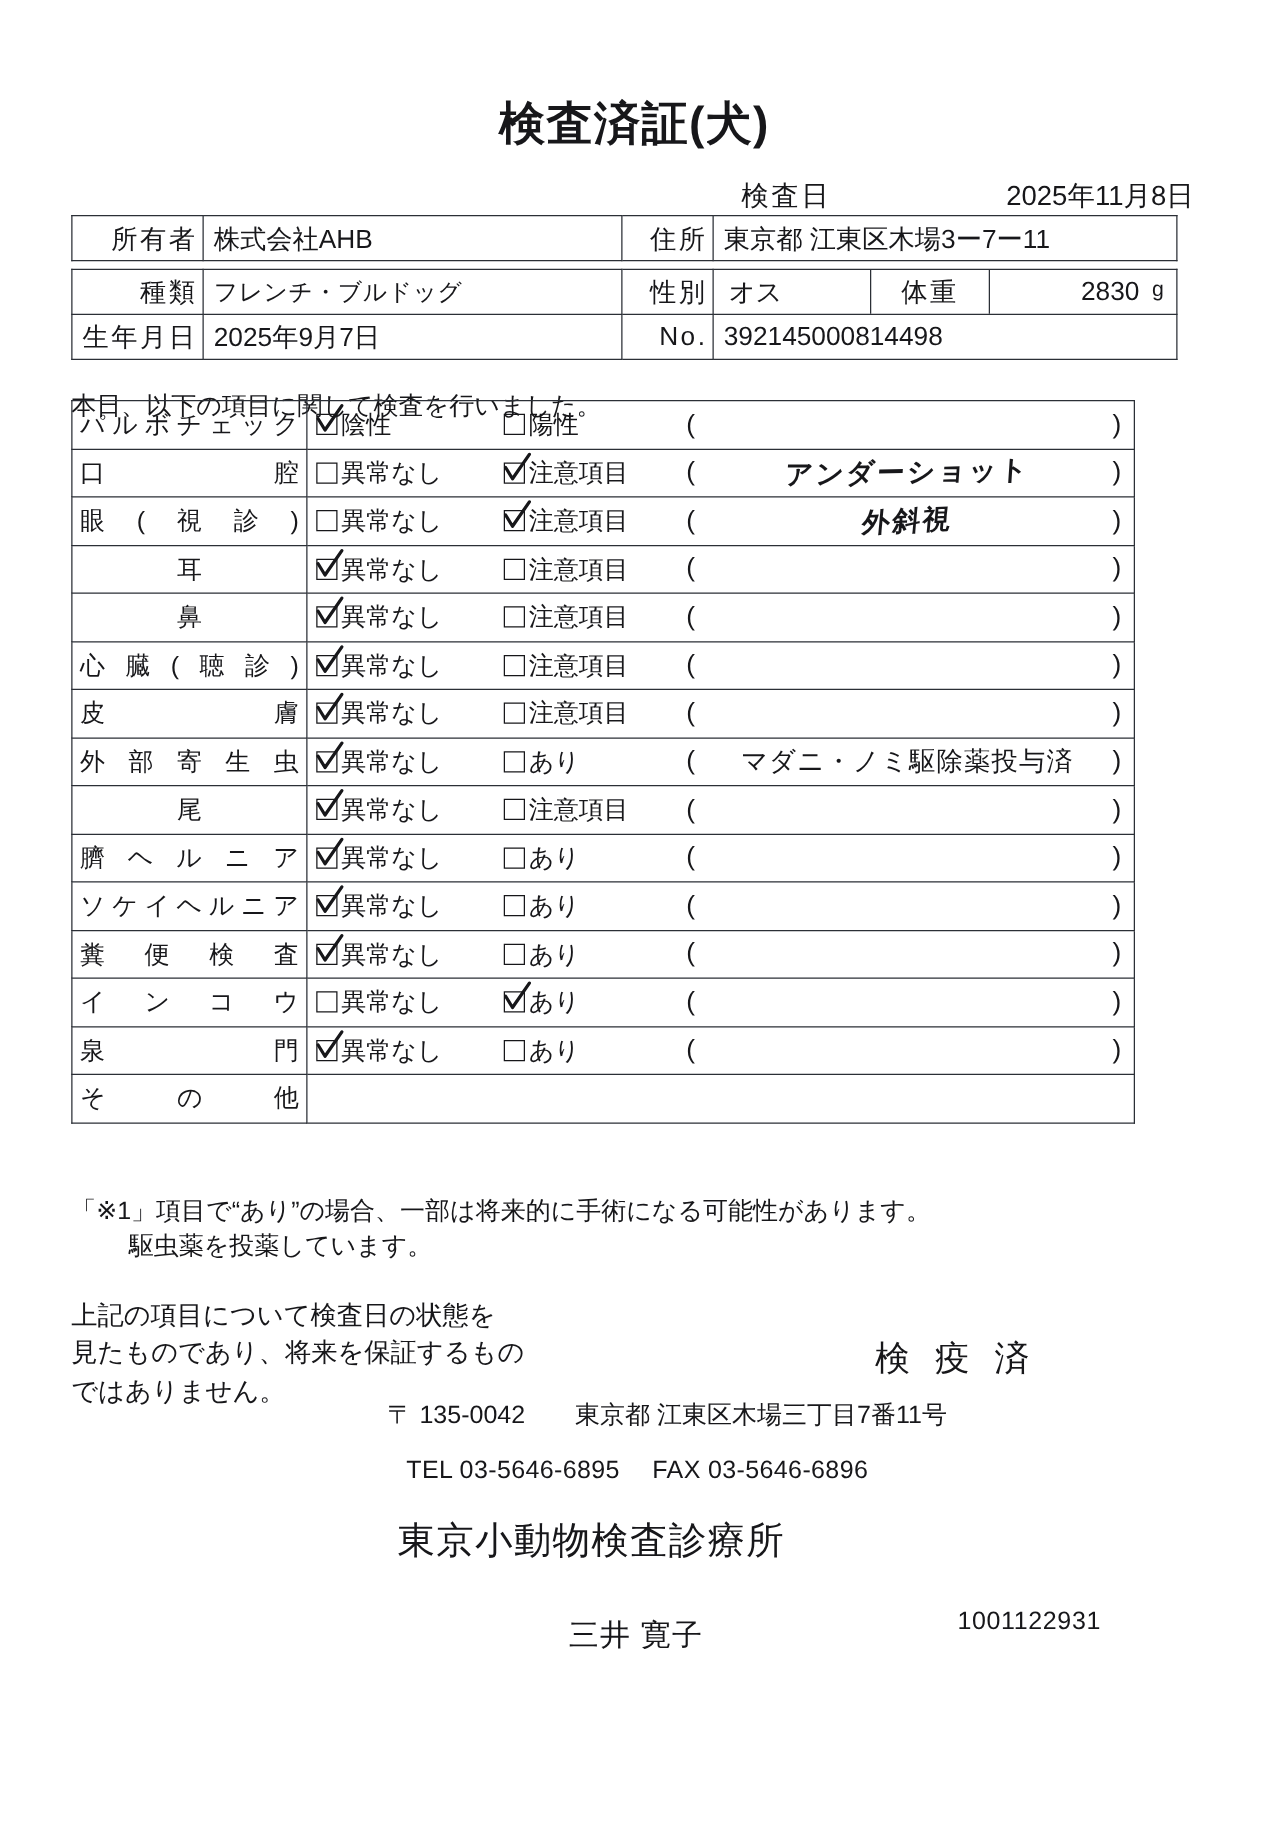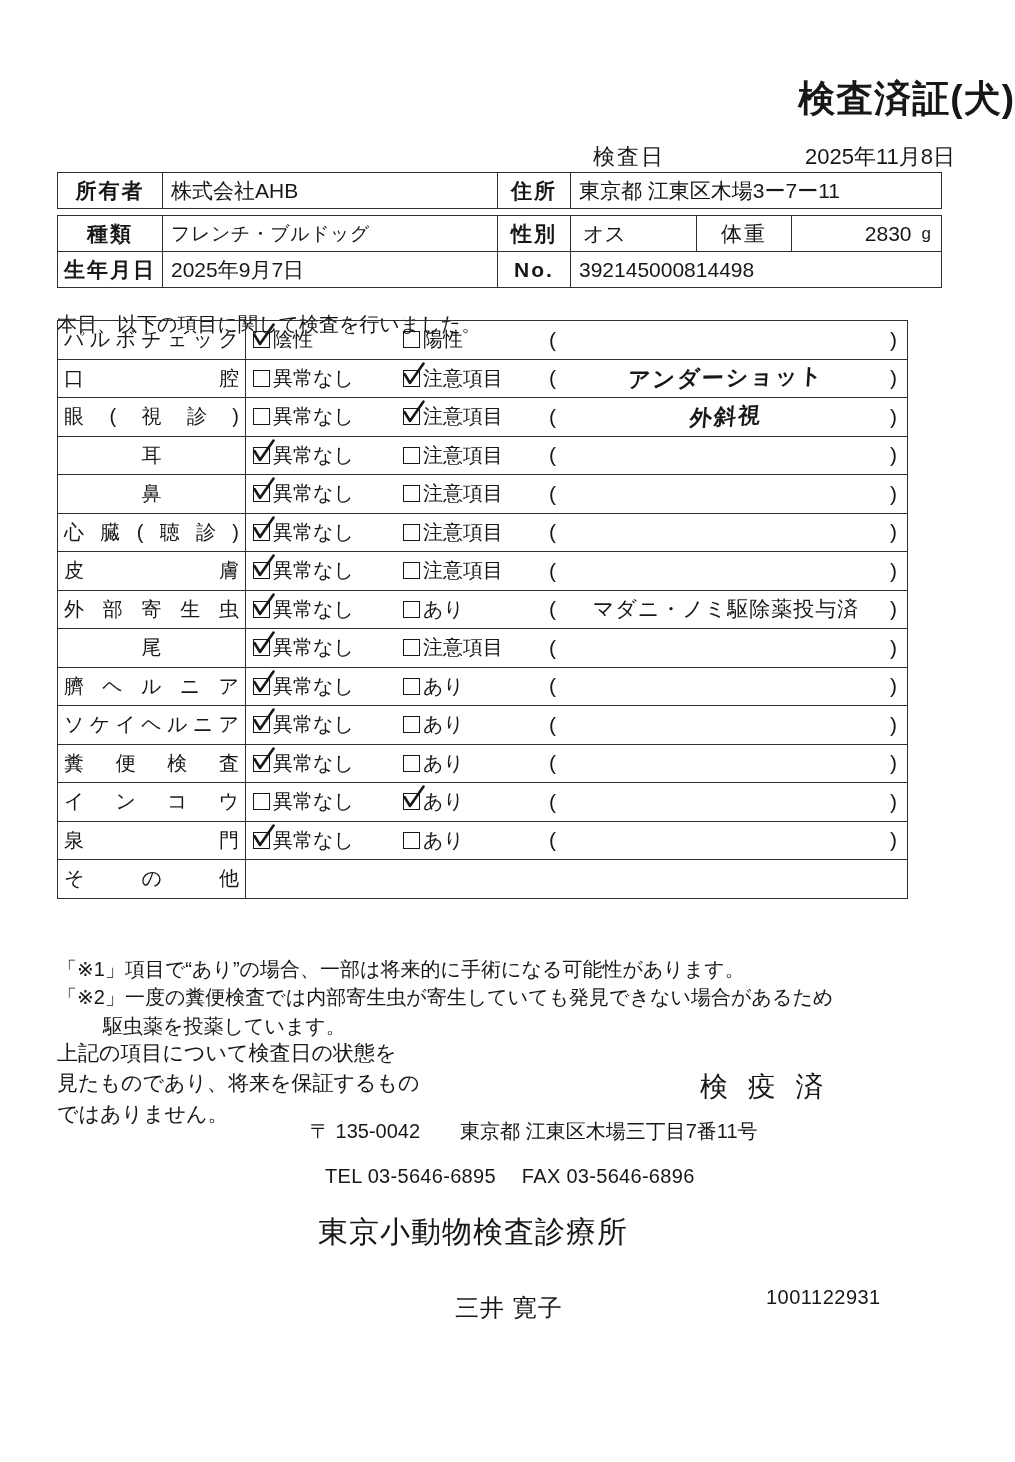--- a/index.html
+++ b/index.html
@@ -20,21 +20,21 @@
     inset: 0;
     padding: 0;
   }
 
   
   .doc-title {
     position: absolute;
     top: 74px;
     left: 0;
     width: 1015px;
-    text-align: right;
+    text-align: center;
     font-size: 37px;
     font-weight: 700;
     letter-spacing: 1px;
   }
 
   
   .date-line {
     position: absolute;
     top: 142px;
     left: 0;
@@ -58,28 +58,27 @@
     font-size: 21px;
   }
   .info-table td {
     border: 1.6px solid #2b2f36;
     height: 35px;
     padding: 0 8px;
     vertical-align: middle;
     white-space: nowrap;
   }
   .info-table td.lbl {
-    text-align: center;
+    text-align: right;
     letter-spacing: 2px;
     padding: 0 4px;
-    font-weight: bold;
   }
   .info-table td.val { text-align: left; }
   .cell-gap { border: none !important; height: 6px !important; padding: 0 !important; }
-  .wt-wrap { display:flex; justify-content:flex-end; align-items:center; }
+  .wt-wrap { display:flex; justify-content:flex-end; align-items:flex-start; }
   .wt-num { }
   .wt-unit { font-size: 17px; margin-left: 10px; }
   .breed-val { font-size: 19px; letter-spacing: 0.5px; }
 
   
   .lead-note {
     position: absolute;
     left: 57px;
     top: 311px;
     font-size: 20px;
@@ -634,21 +633,20 @@
         </tr>
         <tr>
           <td class="c-label">その他</td>
           <td class="c-other"></td>
         </tr>
       </tbody>
   </table>
 
   <div class="footnotes">
     <div>「※1」項目で“あり”の場合、一部は将来的に手術になる可能性があります。</div>
-    <div>「※2」一度の糞便検査では内部寄生虫が寄生していても発見できない場合があるため</div>
     <div class="indent">駆虫薬を投薬しています。</div>
   </div>
 
   <div class="disclaimer">
     <div>上記の項目について検査日の状態を</div>
     <div>見たものであり、将来を保証するもの</div>
     <div>ではありません。</div>
   </div>
 
   <div class="stamp">検 疫 済</div>

